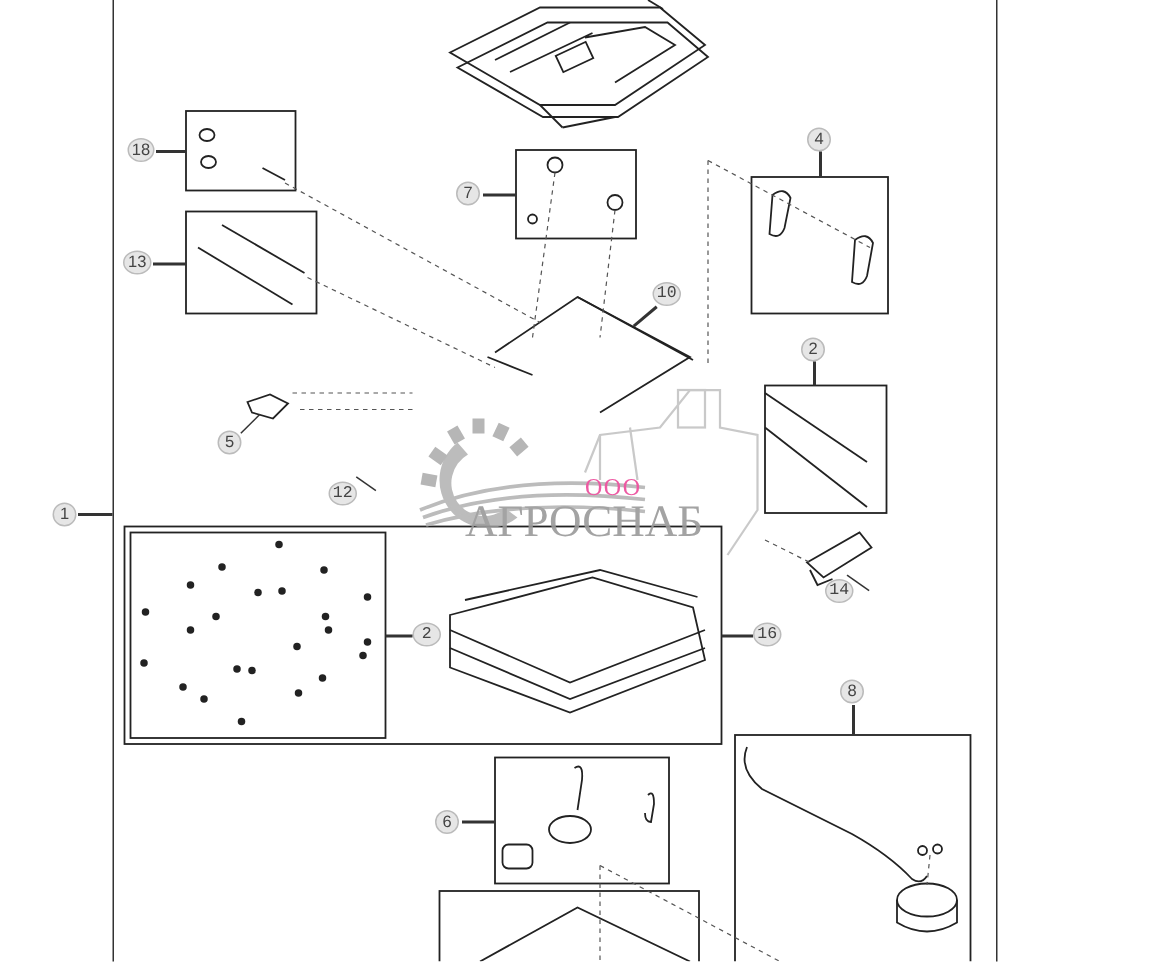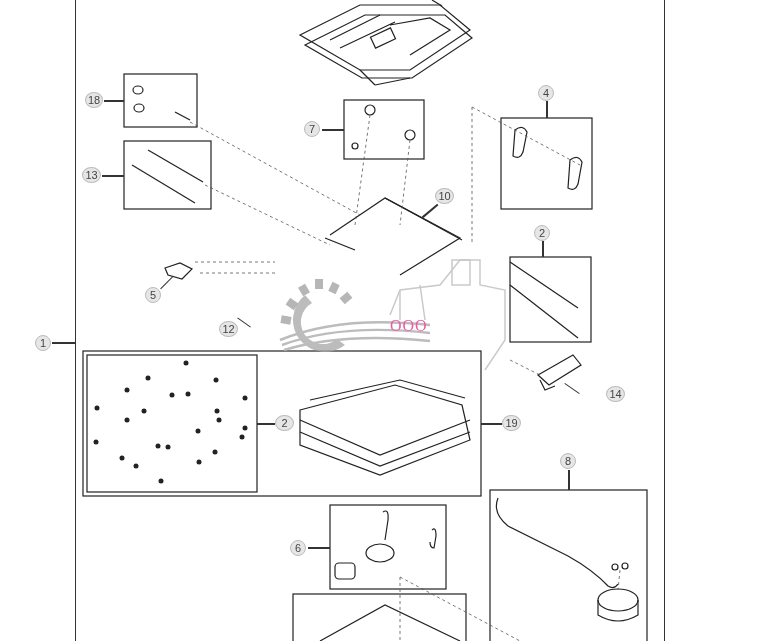--- a/index.html
+++ b/index.html
@@ -5,21 +5,21 @@
     html, body { margin: 0; padding: 0; background: #ffffff; }
     body { width: 781px; height: 641px; position: relative; overflow: hidden; font-family: "Liberation Sans", sans-serif; }
     .abs { position: absolute; }
     .frame { position: absolute; border: 1.5px solid #333; box-sizing: border-box; background: transparent; }
     .callout {
       position: absolute; width: 16px; height: 16px; border-radius: 50%;
       background: #e6e6e6; border: 1px solid #bbb; box-sizing: border-box;
       font-size: 11px; line-height: 14px; text-align: center; color: #444;
       font-family: "Liberation Sans", sans-serif;
     }
-    .callout.wide { width: 19px; }
+    .callout.wide { width: 19px; font-family: Liberation Mono, monospace; }
     .leader { position: absolute; background: #333; }
     svg.layer { position: absolute; left: 0; top: 0; }
     .watermark { position: absolute; left: 270px; top: 255px; width: 250px; height: 130px; opacity: 0.9; }
     .wm-ooo { position: absolute; left: 120px; top: 62px; font-family: "Liberation Serif", serif; font-size: 16px; color: #ec4899; letter-spacing: 1px; }
     .wm-name { position: absolute; left: 40px; top: 76px; font-family: "Liberation Serif", serif; font-size: 30px; color: #9a9a9a; letter-spacing: 0px; }
   </style>
 </head>
 <body>
 
 <div class="frame" style="left:75px; top:-4px; width:590px; height:660px;"></div>
@@ -154,20 +154,21 @@
       <path d="M12 90 q60 -22 148 -12"></path>
       <path d="M14 95 q60 -18 146 -9"></path>
     </g>
     <g fill="none" stroke="#c4c4c4" stroke-width="1.5">
       <path d="M120 60 l10 -25 l40 -5 l20 -25 l20 0 l0 25 l25 5 l0 50 l-20 30"></path>
       <rect x="182" y="5" width="18" height="25"></rect>
       <path d="M130 35 l0 30 M150 30 l5 35"></path>
     </g>
   </svg>
   <div class="wm-ooo">ООО</div>
+  <div class="wm-name">АГРОСНАБ</div>
 </div>
 
 <div class="callout" style="left:35px; top:335px;">1</div>
 <div class="leader" style="left:52px; top:342px; width:23px; height:1.5px;"></div>
 
 <div class="callout" style="left:85px; top:92px; width:18px;">18</div>
 <div class="leader" style="left:104px; top:100px; width:20px; height:1.5px;"></div>
 
 <div class="callout" style="left:82px; top:167px; width:19px;">13</div>
 <div class="leader" style="left:102px; top:175px; width:22px; height:1.5px;"></div>
@@ -183,26 +184,26 @@
 
 <div class="callout" style="left:534px; top:225px;">2</div>
 <div class="leader" style="left:542px; top:241px; width:1.5px; height:16px;"></div>
 
 <div class="callout" style="left:145px; top:287px;">5</div>
 <div class="leader" style="left:158px; top:282px; width:18px; height:1.2px; transform:rotate(-45deg);"></div>
 
 <div class="callout wide" style="left:219px; top:321px;">12</div>
 <div class="leader" style="left:236px; top:322px; width:16px; height:1.2px; transform:rotate(35deg);"></div>
 
-<div class="callout wide" style="left:606px; top:386px;">14</div>
+<div class="callout wide" style="left:550px; top:386px;">14</div>
 <div class="leader" style="left:563px; top:388px; width:18px; height:1.2px; transform:rotate(35deg);"></div>
 
 <div class="callout wide" style="left:275px; top:415px;">2</div>
 <div class="leader" style="left:257px; top:423px; width:18px; height:1.5px;"></div>
 
-<div class="callout wide" style="left:502px; top:415px;">19</div>
+<div class="callout wide" style="left:502px; top:415px;">16</div>
 <div class="leader" style="left:481px; top:423px; width:21px; height:1.5px;"></div>
 
 <div class="callout" style="left:290px; top:540px;">6</div>
 <div class="leader" style="left:308px; top:547px; width:22px; height:1.5px;"></div>
 
 <div class="callout" style="left:560px; top:453px;">8</div>
 <div class="leader" style="left:568px; top:470px; width:1.5px; height:20px;"></div>
 
 </body></html>

